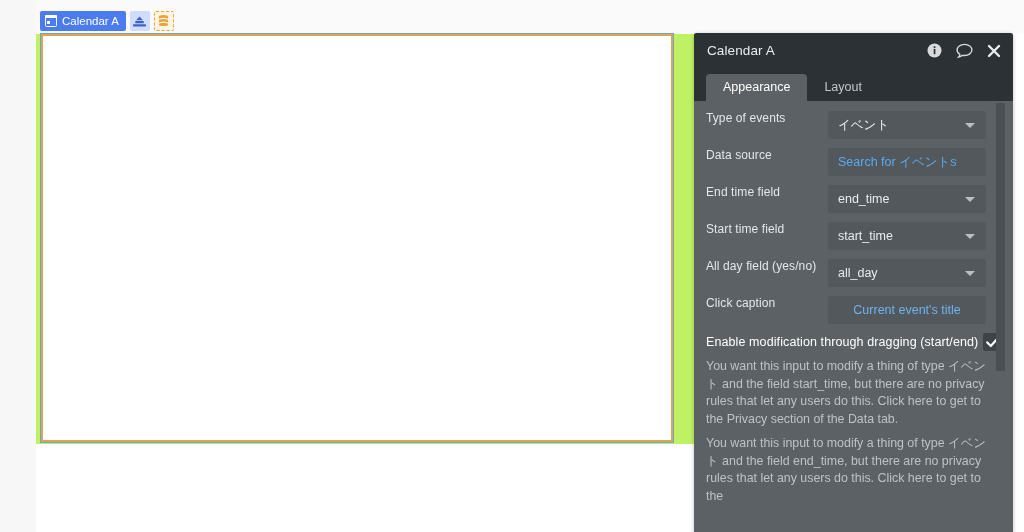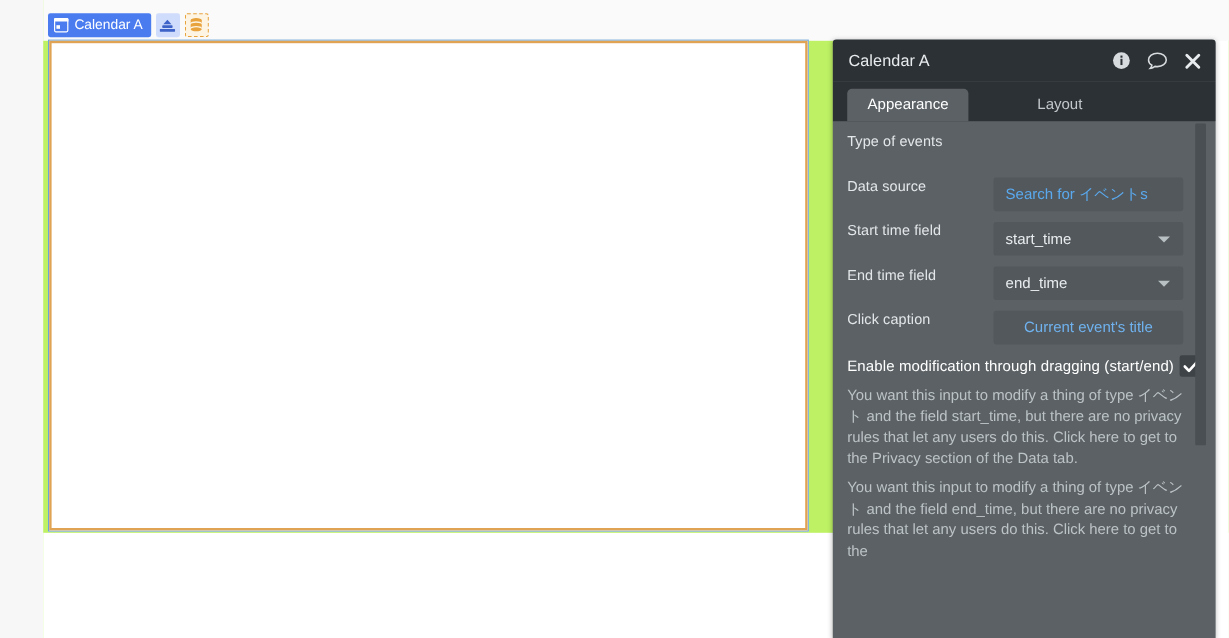--- a/index.html
+++ b/index.html
@@ -76,21 +76,20 @@
   .panel-title{
     color:#e9ecee;font-size:13.5px;flex:1;letter-spacing:.1px;
   }
   .hdr-icons{display:flex;align-items:center;gap:14px;}
   .hdr-icons span{display:flex;align-items:center;justify-content:center;cursor:pointer;}
 
   
   .tabs{
     height:33px;background:#2c3135;display:flex;align-items:flex-end;
     padding-left:12px;
-    gap:40px;
   }
   .tab{
     height:27px;line-height:27px;color:#c2c8cb;font-size:12.5px;
     padding:0 17px;border-radius:4px 4px 0 0;white-space:nowrap;cursor:pointer;
   }
   .tab.active{background:#5b6165;color:#ffffff;}
 
   
   .panel-body{
     position:absolute;left:0;top:68px;width:319px;height:431px;
@@ -214,45 +213,56 @@
     <div class="tabs">
       <div class="tab active">Appearance</div>
       <div class="tab">Layout</div>
     </div>
 
     <div class="panel-body">
       <div class="rows">
 
         <div class="row">
           <div class="row-label">Type of events</div>
+          <div class="field">
+            <span class="val">イベント</span>
+            <span class="caret"></span>
+          </div>
         </div>
 
         <div class="row">
           <div class="row-label">Data source</div>
           <div class="field link">
             <span class="val">Search for イベントs</span>
           </div>
         </div>
 
         <div class="row">
+          <div class="row-label">End time field</div>
+          <div class="field">
+            <span class="val">end_time</span>
+            <span class="caret"></span>
+          </div>
+        </div>
+
+        <div class="row">
           <div class="row-label">Start time field</div>
           <div class="field">
             <span class="val">start_time</span>
             <span class="caret"></span>
           </div>
         </div>
 
         <div class="row">
-          <div class="row-label">End time field</div>
-          <div class="field">
-            <span class="val">end_time</span>
-            <span class="caret"></span>
-          </div>
-        </div>
-
+          <div class="row-label">All day field (yes/no)</div>
+          <div class="field">
+            <span class="val">all_day</span>
+            <span class="caret"></span>
+          </div>
+        </div>
 
         <div class="row">
           <div class="row-label">Click caption</div>
           <div class="field center">
             <span class="val">Current event's title</span>
           </div>
         </div>
 
         <div class="check-row">
           <span class="ctext">Enable modification through dragging (start/end)</span>

